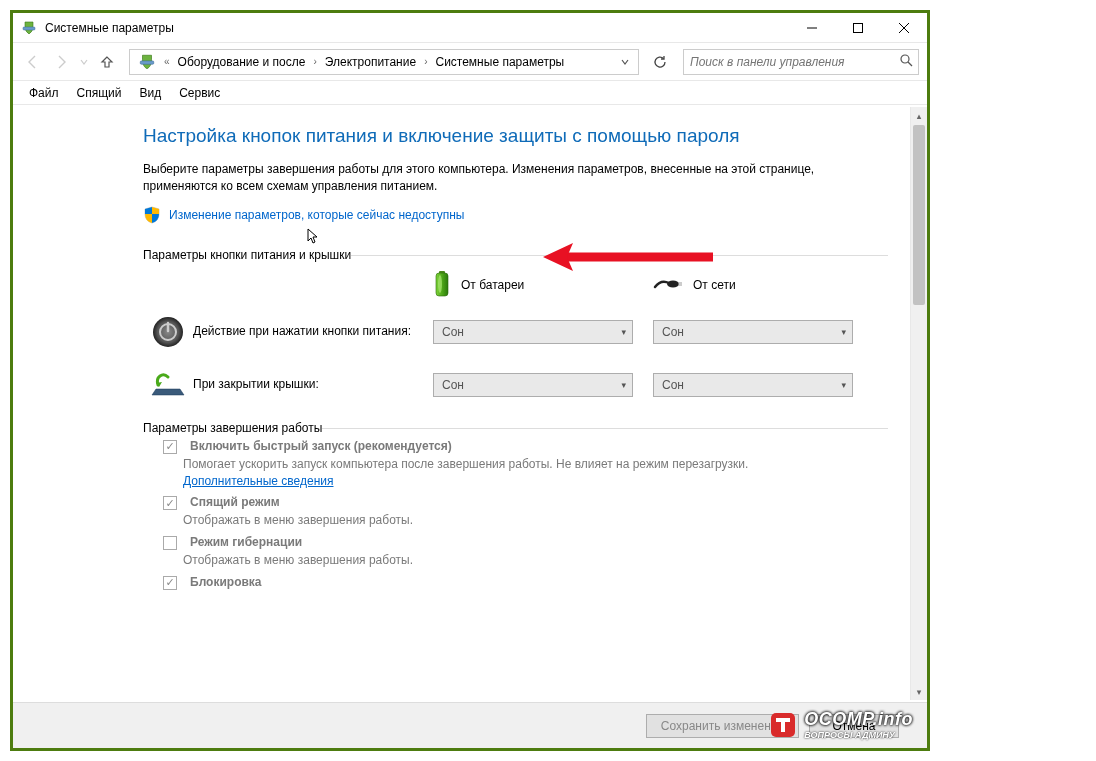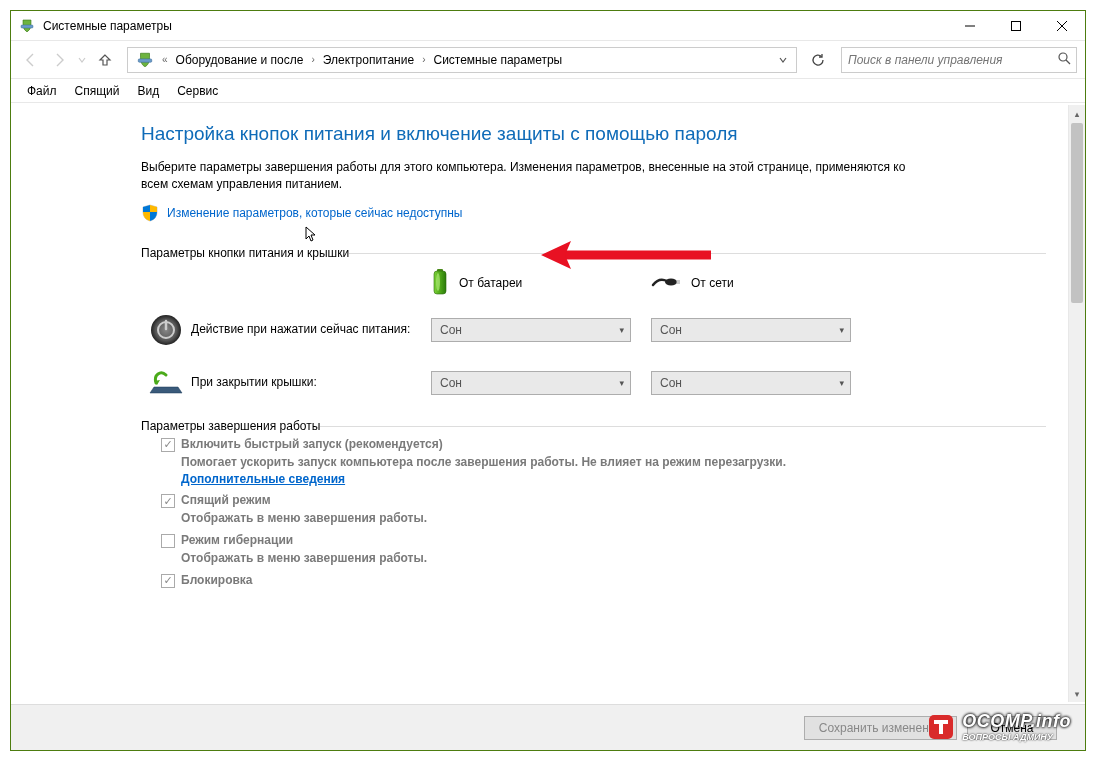--- a/index.html
+++ b/index.html
@@ -2,21 +2,21 @@
 <html><head>
 <meta charset="utf-8">
 <style>
   * { box-sizing: border-box; }
   body {
     margin: 0; padding: 10px;
     font-family: "Segoe UI", Tahoma, sans-serif;
     font-size: 12px; background: #fff;
     color: #000; width: 1096px; height: 761px;
   }
-  .window { width: 1076px; height: 741px; border: 1px solid #4d7c0f; position: relative; background: #fff; overflow: hidden; }
+  .window { width: 920px; height: 741px; border: 3px solid #4d7c0f; position: relative; background: #fff; overflow: hidden; }
 
   
   .titlebar { height: 30px; display: flex; align-items: center; padding: 0 0 0 8px; border-bottom: 1px solid #e8e8e8; }
   .titlebar .app-icon { width: 16px; height: 16px; margin-right: 8px; }
   .titlebar .title { flex: 0 0 auto; font-size: 12px; }
   .titlebar .spacer { flex: 1; }
   .win-btn { width: 46px; height: 30px; display: flex; align-items: center; justify-content: center; cursor: pointer; }
   .win-btn svg { width: 10px; height: 10px; stroke: #000; stroke-width: 1; }
 
   
@@ -62,28 +62,28 @@
   .col-spacer { width: 290px; }
   .col-h { flex: 0 0 220px; display: flex; align-items: center; gap: 10px; font-size: 12px; }
 
   .setting-row { display: flex; align-items: center; margin-bottom: 22px; }
   .setting-icon { width: 50px; display: flex; justify-content: center; }
   .setting-label { width: 240px; font-size: 12px; line-height: 1.3; }
   .combo { flex: 0 0 200px; height: 24px; border: 1px solid #adadad; background: #e9e9e9; display: flex; align-items: center; justify-content: space-between; padding: 0 6px 0 8px; margin-right: 20px; cursor: pointer; font-size: 12px; color: #333; }
   .combo .cv { color: #555; }
   .combo .car { font-size: 9px; color: #555; }
 
-  .check-row { display: flex; align-items: flex-start; gap: 6px; margin: 4px 0 2px 20px; }
+  .check-row { display: flex; align-items: flex-start; gap: 13px; margin: 4px 0 2px 20px; }
   .check-row.disabled { color: #7a7a7a; }
   .checkbox { width: 14px; height: 14px; border: 1px solid #aaa; background: #fff; flex: 0 0 auto; display: flex; align-items: center; justify-content: center; margin-top: 1px; }
   .checkbox.checked::after { content: "✓"; font-size: 11px; color: #888; line-height: 1; }
   .check-label { font-weight: 600; }
   .check-row.disabled .check-label { color: #7a7a7a; }
   .check-desc { margin: 2px 0 6px 40px; font-size: 12px; line-height: 1.4; }
-  .disabled .check-desc, .disabled-text { color: #7a7a7a; font-weight: bold; }
+  .disabled .check-desc, .disabled-text { color: #7a7a7a; }
   .inline-link { color: #0066cc; text-decoration: underline; cursor: pointer; }
 
   
   .bottombar { position: absolute; bottom: 0; left: 0; right: 0; height: 46px; background: #f0f0f0; border-top: 1px solid #ddd; display: flex; align-items: center; justify-content: flex-end; padding: 0 28px; gap: 10px; }
   .btn { min-width: 150px; height: 24px; border: 1px solid #adadad; background: #e1e1e1; display: flex; align-items: center; justify-content: center; font-size: 12px; padding: 0 14px; cursor: pointer; }
   .btn.disabled { color: #888; }
   .btn.cancel { min-width: 90px; }
 
   .watermark { position: absolute; right: 14px; bottom: 8px; display: flex; align-items: center; gap: 6px; pointer-events: none; }
   .wm-text { font-family: Arial, sans-serif; }
@@ -258,21 +258,21 @@
                 <radialGradient id="pbg">
                   <stop offset="0" stop-color="#888"></stop>
                   <stop offset="0.7" stop-color="#555"></stop>
                   <stop offset="1" stop-color="#222"></stop>
                 </radialGradient>
               </defs>
               <circle cx="17" cy="17" r="8" fill="none" stroke="#ccc" stroke-width="2"></circle>
               <line x1="17" y1="8" x2="17" y2="16" stroke="#ccc" stroke-width="2.5" stroke-linecap="round"></line>
             </svg>
         </div>
-        <div class="setting-label">Действие при нажатии сейчас питания:</div>
+        <div class="setting-label">Действие при нажатии кнопки питания:</div>
         <div class="combo">
             <span class="cv">Сон</span>
             <span class="car">▾</span>
           </div>
         <div class="combo">
             <span class="cv">Сон</span>
             <span class="car">▾</span>
           </div>
       </div>
 

